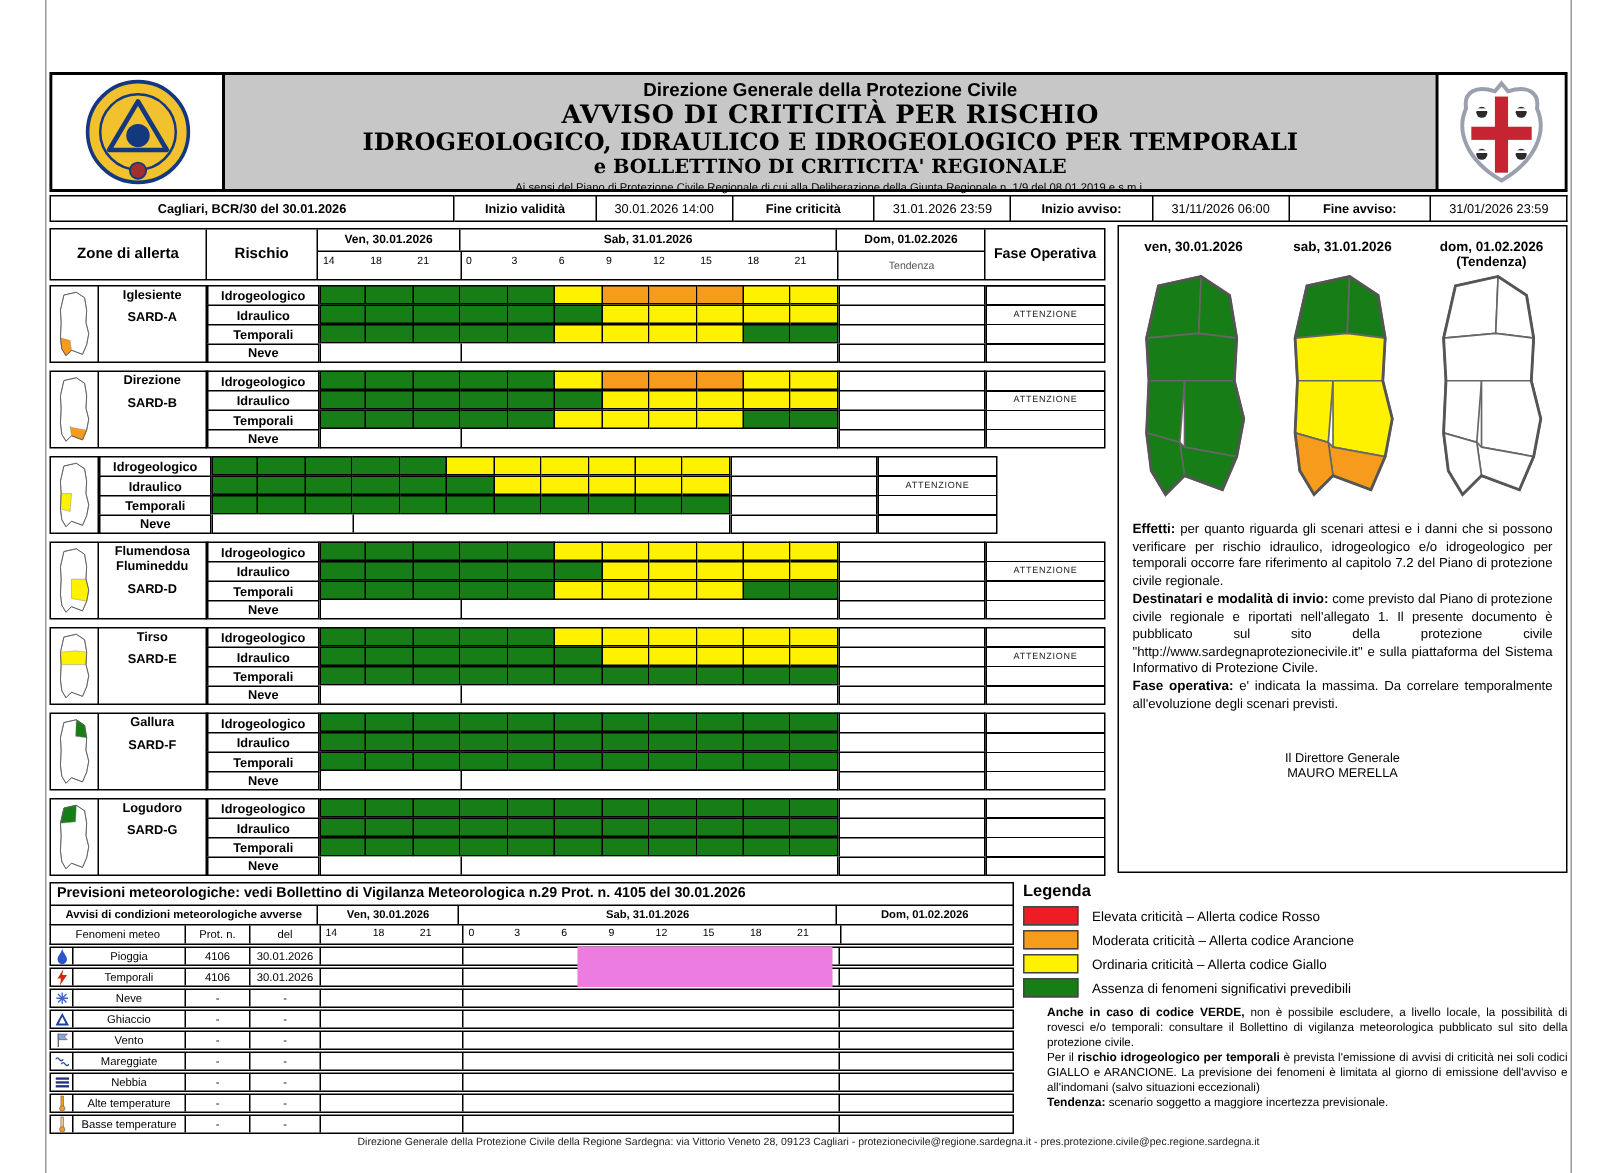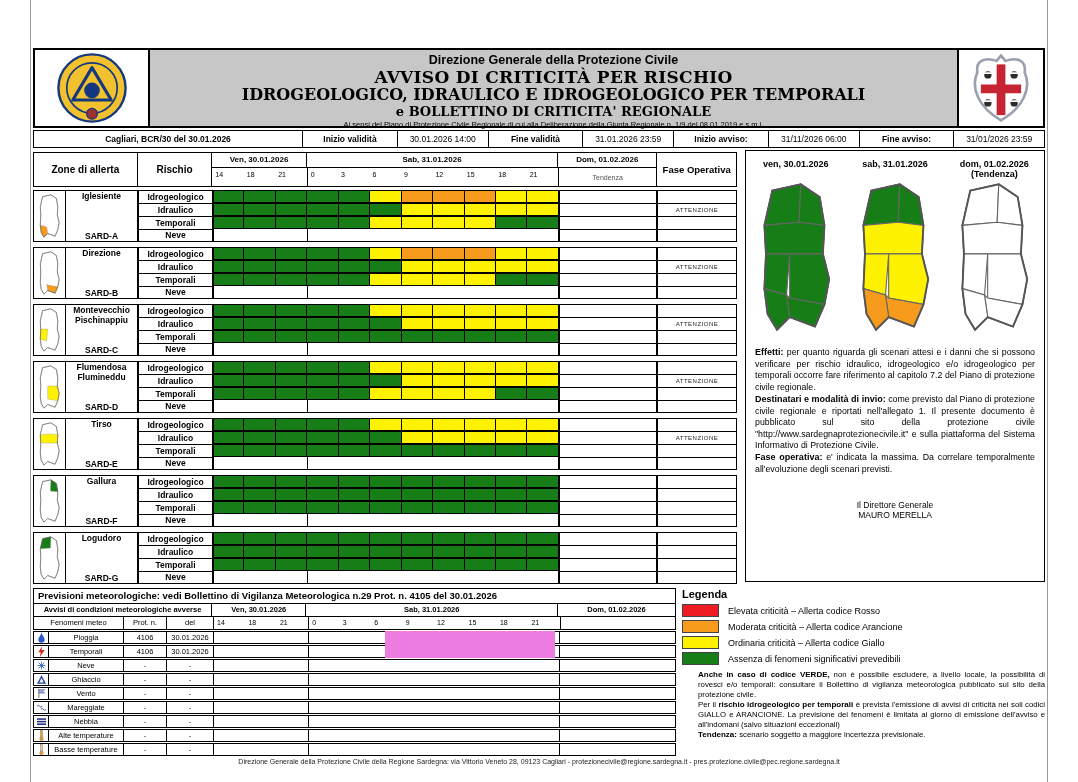--- a/index.html
+++ b/index.html
@@ -41,21 +41,21 @@
   .day-cell.last { border-right:none; }
   .hours-row { flex:1; display:flex; }
   .hour-head { flex:0 0 31.45px; font-size:7px; padding:3px 0 0 3px; }
   .hour-head.sec-start { border-left:1px solid #000; }
   .tend-head { flex:1; border-left:1px solid #000; font-size:7px; color:#555; display:flex; align-items:center; justify-content:center; }
   .ath-fase { width:80px; border-left:1px solid #000; font:bold 9.5px/11px "Liberation Sans", sans-serif; }
 
   .zone-block { display:flex; height:52px; margin-top:5px; }
   .zone-block.first { margin-top:3px; }
   .zb-map { width:33px; border:1px solid #000; display:flex; align-items:center; justify-content:center; background:#fff; }
-  .zb-name { width:72px; border:1px solid #000; border-left:none; display:flex; flex-direction:column; align-items:center; justify-content:space-between; font:bold 8.5px/1.2 "Liberation Sans", sans-serif; text-align:center; }
+  .zb-name { width:72px; border:1px solid #000; border-left:none; display:flex; flex-direction:column; align-items:center; justify-content:flex-start; font:bold 8.5px/1.2 "Liberation Sans", sans-serif; text-align:center; }
   .zb-name .code { margin-top:5px; }
   .zb-risks { width:519px; display:flex; flex-direction:column; }
   .risk-row { display:flex; height:13px; }
   .risk-label { width:75px; border:1px solid #000; border-bottom:none; font:bold 8.5px/11px "Liberation Sans", sans-serif; display:flex; align-items:center; justify-content:center; }
   .risk-row.last .risk-label { border-bottom:1px solid #000; }
   .risk-cells { width:346px; display:flex; border-bottom:1px solid #000; }
   .risk-row .risk-cells { border-bottom:none; }
   .cell { flex:0 0 31.45px; border:1px solid #000; border-left:none; }
   .cell.first { border-left:1px solid #000; }
   .neve-area { width:346px; display:flex; border:1px solid #000; border-top:none; background:#fff; }
@@ -149,21 +149,21 @@
         <circle cx="50" cy="57" r="4.2" fill="#2b2b2b"></circle>
           <rect x="45" y="54" width="10" height="2" fill="#fff"></rect>
       </svg>
     </div>
   </header>
 
   <div class="info-bar">
     <div class="ib-cell ib-protocol">Cagliari, BCR/30 del 30.01.2026</div>
     <div class="ib-cell ib-label">Inizio validità</div>
     <div class="ib-cell ib-value">30.01.2026 14:00</div>
-    <div class="ib-cell ib-label">Fine validità</div>
+    <div class="ib-cell ib-label">Fine criticità</div>
     <div class="ib-cell ib-value">31.01.2026 23:59</div>
     <div class="ib-cell ib-label">Inizio avviso:</div>
     <div class="ib-cell ib-value">31/11/2026 06:00</div>
     <div class="ib-cell ib-label">Fine avviso:</div>
     <div class="ib-cell ib-value">31/01/2026 23:59</div>
   </div>
 
   <section class="alert-table">
     <div class="at-header">
       <div class="ath-zone cc">Zone di allerta</div>
@@ -346,24 +346,20 @@
             <span>ATTENZIONE</span>
           </div>
         </div>
         <div class="zone-block">
           <div class="zb-map">
             <svg width="27" height="46" viewBox="6 0 48 100" preserveAspectRatio="xMidYMid meet">
               <polygon points="15,8 33,4 45,12 48,30 47,48 51,64 48,80 42,94 26,88 18,96 12,86 10,70 11,48 10,30" fill="#fff" stroke="#777" stroke-width="1"></polygon>
               <polygon points="11,48 26,48 24,74 10,70" fill="#fff200" stroke="#888" stroke-width="0.7"></polygon>
               <polygon points="15,8 33,4 45,12 48,30 47,48 51,64 48,80 42,94 26,88 18,96 12,86 10,70 11,48 10,30" fill="none" stroke="#555" stroke-width="1.2"></polygon>
             </svg>
-          </div>
-          <div class="zb-name">
-            <span>Montevecchio Pischinappiu</span>
-            <span class="code">SARD-C</span>
           </div>
           <div class="zb-risks">
             <div class="risk-row">
               <div class="risk-label">Idrogeologico</div>
               <div class="risk-cells">
                 <div class="cell first" style="background: rgb(23, 125, 23);"></div>
                 <div class="cell" style="background: rgb(23, 125, 23);"></div>
                 <div class="cell" style="background: rgb(23, 125, 23);"></div>
                 <div class="cell" style="background: rgb(23, 125, 23);"></div>
                 <div class="cell" style="background: rgb(23, 125, 23);"></div>

